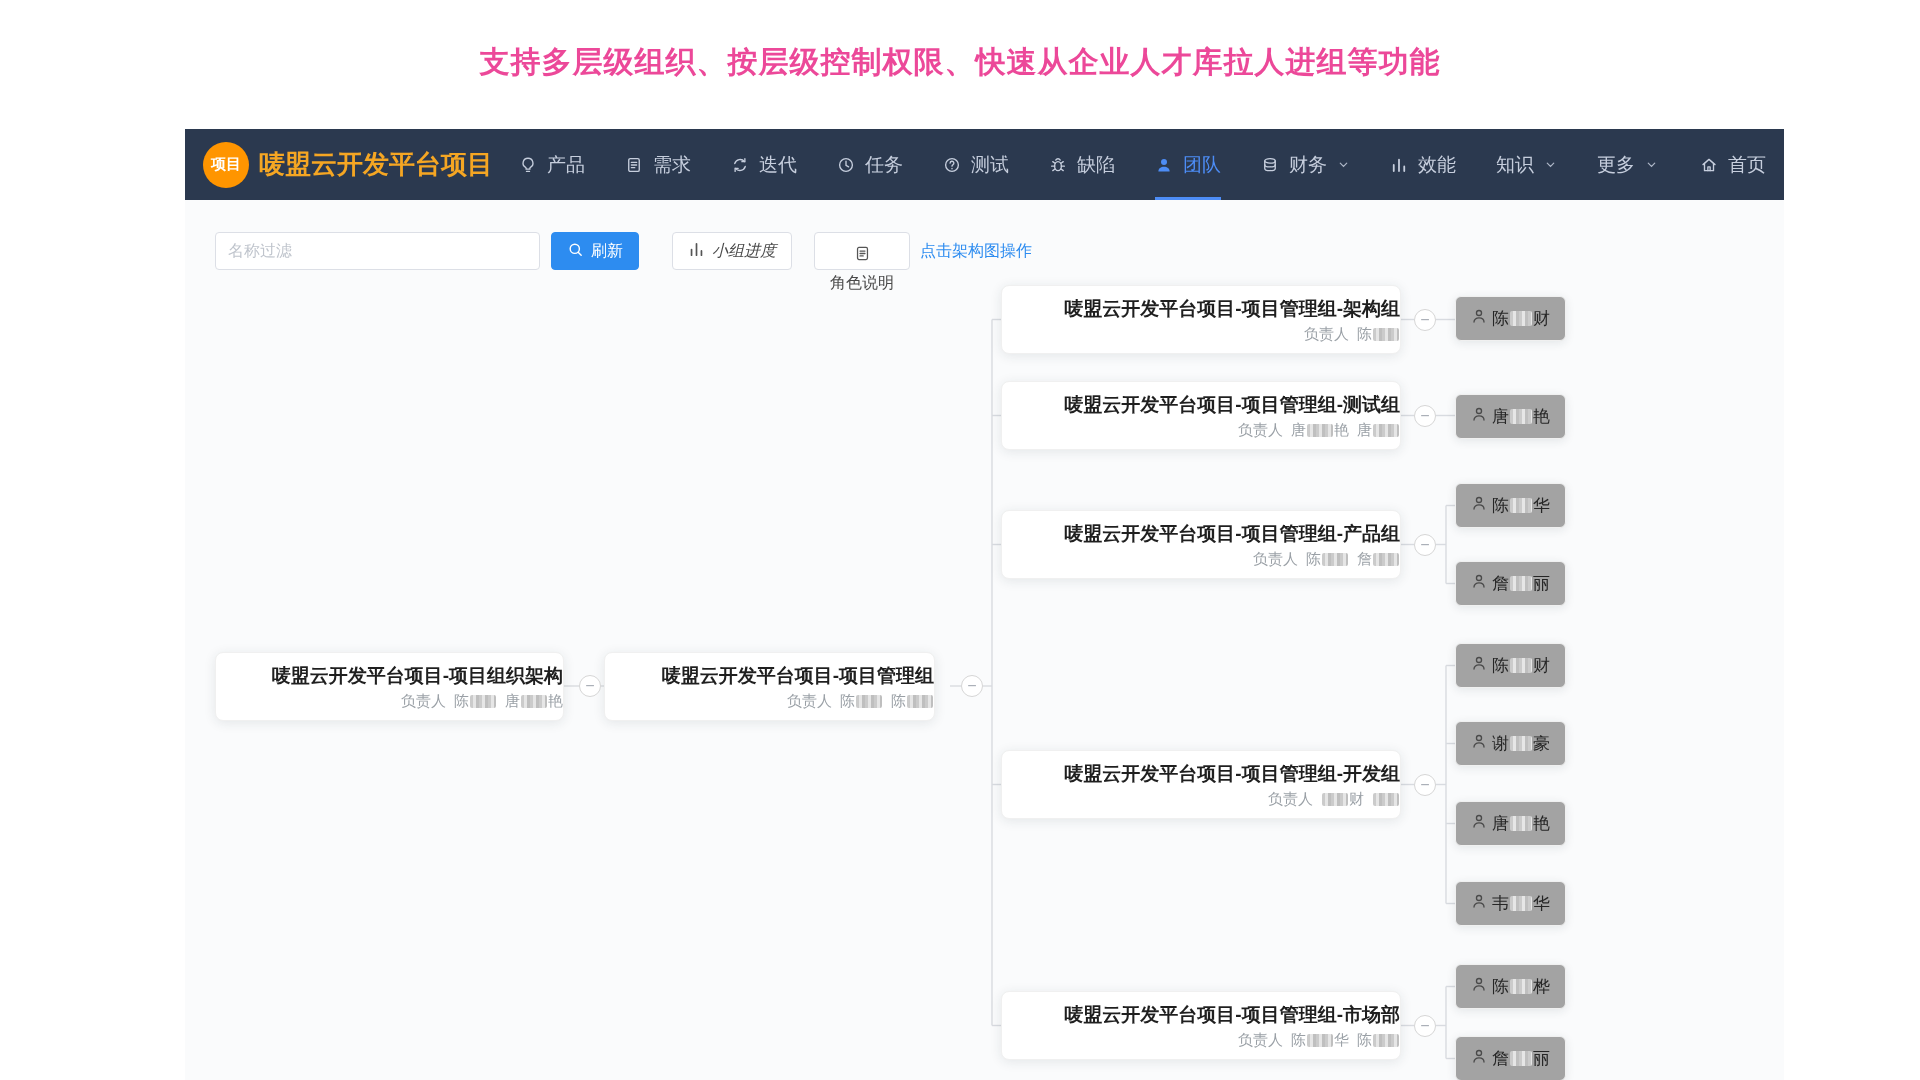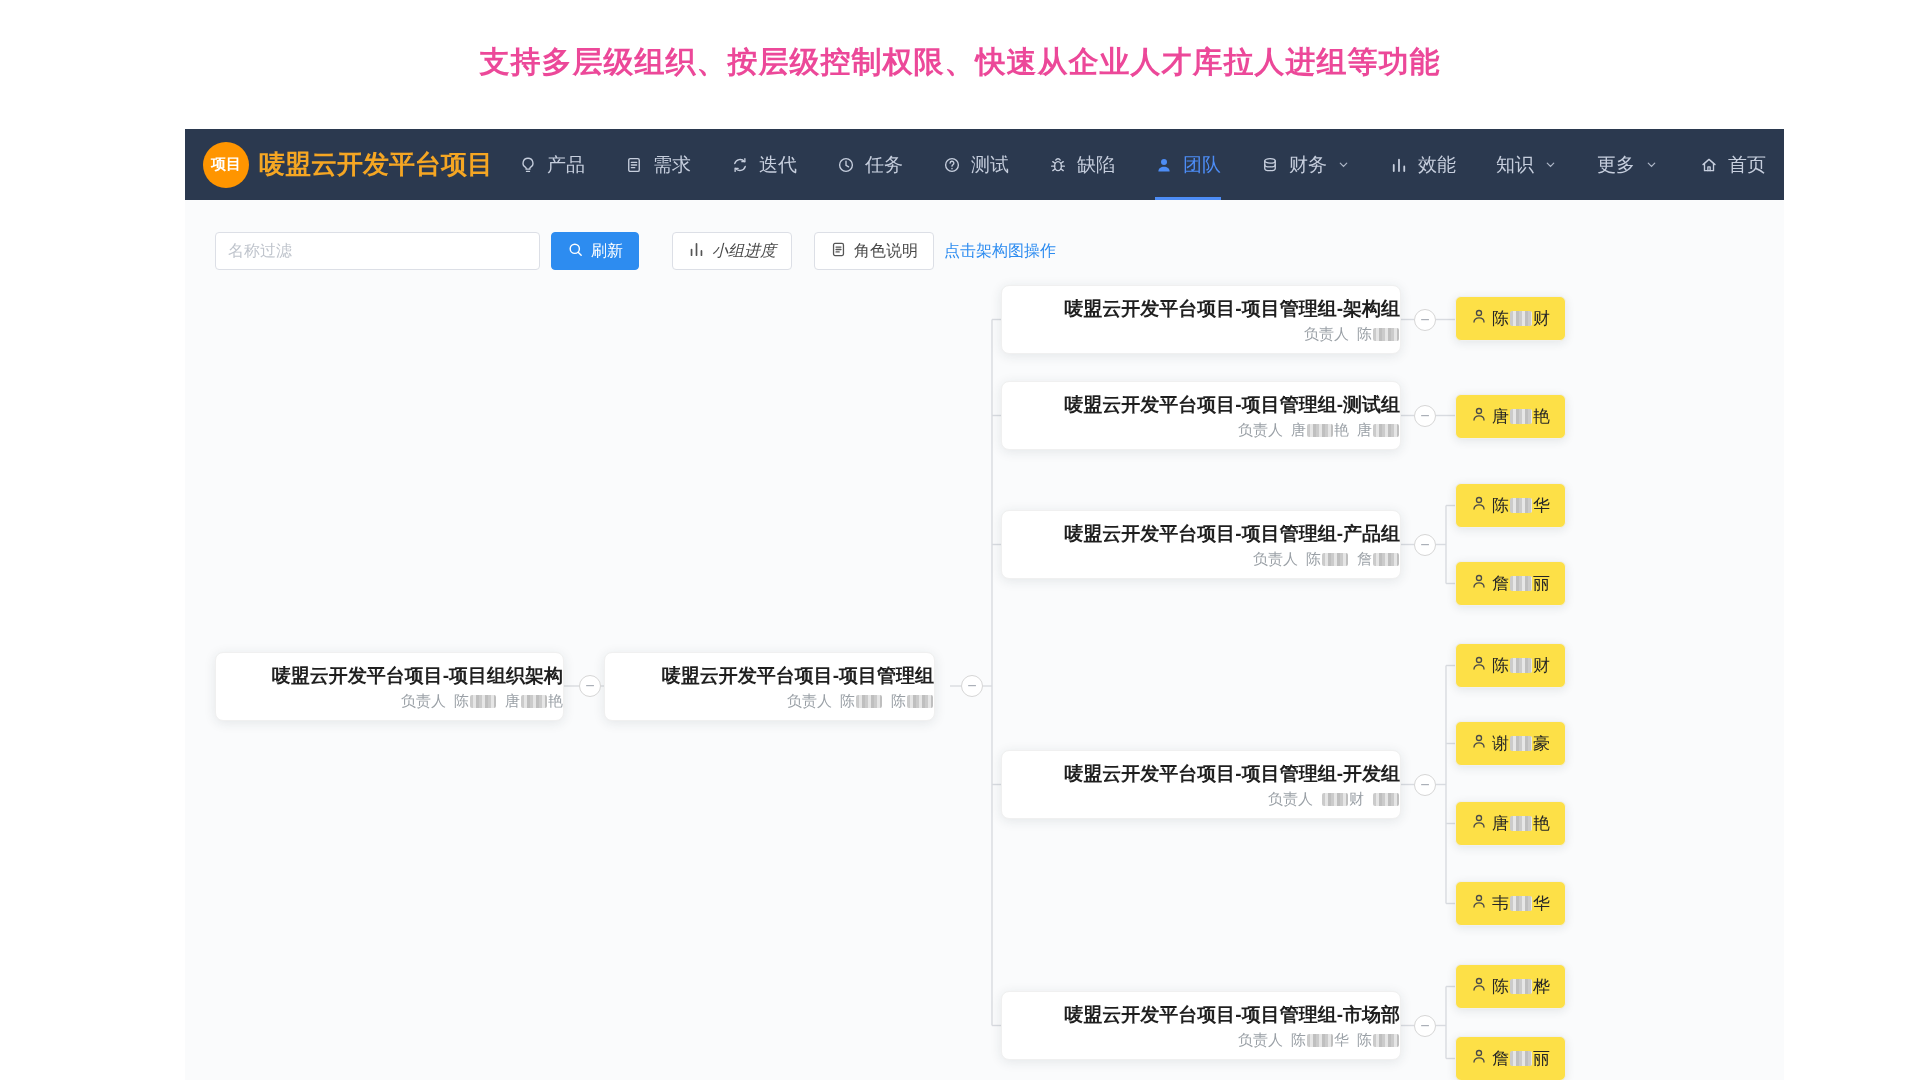--- a/index.html
+++ b/index.html
@@ -45,21 +45,21 @@
     font-family:inherit;
   }
   .filter-input::placeholder{color:#bfc4cc;}
   .btn{
     height:38px;display:inline-flex;align-items:center;gap:7px;padding:12px 15px;
     border-radius:4px;border:1px solid #dcdfe6;background:#fff;color:#4a4a4a;
     font-size:16px;cursor:pointer;font-family:inherit;box-sizing:border-box;white-space:nowrap;
   }
   .btn.primary{background:#2d8cf0;border-color:#2d8cf0;color:#fff;margin-left:11px;}
   #btn-progress{margin-left:33px;font-style:italic;}
-  #btn-role{margin-left:22px;}
+  #btn-role{margin-left:22px;flex-direction:column;}
   .tip-link{margin-left:10px;color:#2d8cf0;font-size:16px;text-decoration:none;cursor:pointer;white-space:nowrap;}
   
   #connectors{position:absolute;left:0;top:0;pointer-events:none;}
   #org-layer{position:absolute;left:0;top:0;width:1920px;height:1080px;pointer-events:none;}
   .org-node{
     position:absolute;background:#fff;border:1px solid #f0f0f0;border-radius:8px;
     box-shadow:0 2px 12px rgba(31,45,61,.10);
     display:flex;flex-direction:column;align-items:flex-end;justify-content:center;gap:3px;
     box-sizing:border-box;pointer-events:auto;cursor:pointer;
   }
@@ -67,21 +67,21 @@
   .node-owners{font-size:15px;color:#9aa0a6;display:flex;align-items:center;gap:8px;white-space:nowrap;}
   .owner-name{display:inline-flex;align-items:center;}
   .chip{
     display:inline-block;height:13px;border-radius:2px;margin:0 1px;
     background:repeating-linear-gradient(90deg,#cbcbcb 0 3px,#e6e6e6 3px 6px,#bfbfbf 6px 9px);
     filter:blur(.7px);
   }
   .chip.owner{width:26px;}
   .chip.name{width:22px;height:15px;}
   .member-node{
-    position:absolute;background:#fde047;border:1px solid #f0f0f0;border-radius:6px;
+    position:absolute;background:#a3a3a3;border:1px solid #f0f0f0;border-radius:6px;
     box-shadow:0 2px 10px rgba(31,45,61,.10);
     display:flex;align-items:center;justify-content:center;gap:5px;
     box-sizing:border-box;font-size:17px;color:#262626;pointer-events:auto;cursor:pointer;white-space:nowrap;
   }
   .member-name{display:inline-flex;align-items:center;}
   .toggle{
     position:absolute;width:22px;height:22px;border-radius:50%;background:#fff;
     border:1px solid #d6d6d6;color:#a8adb5;font-size:16px;line-height:1;
     display:flex;align-items:center;justify-content:center;cursor:pointer;
     box-sizing:border-box;pointer-events:auto;

